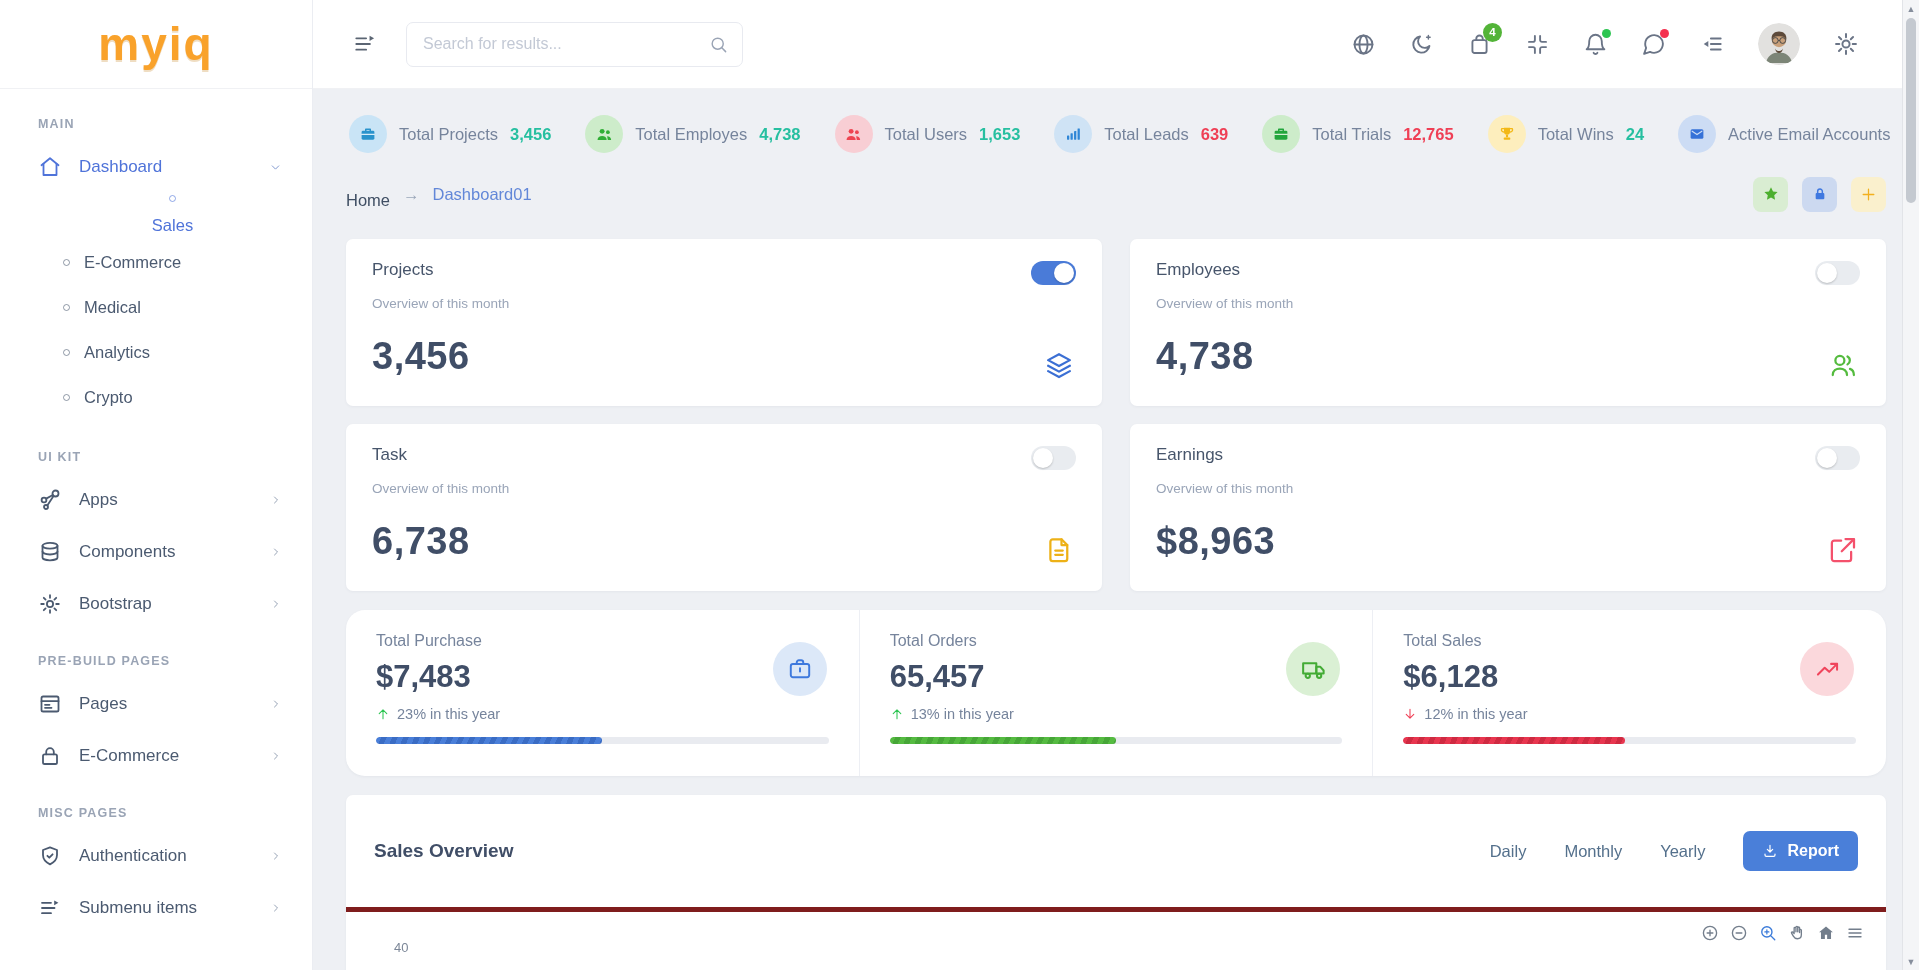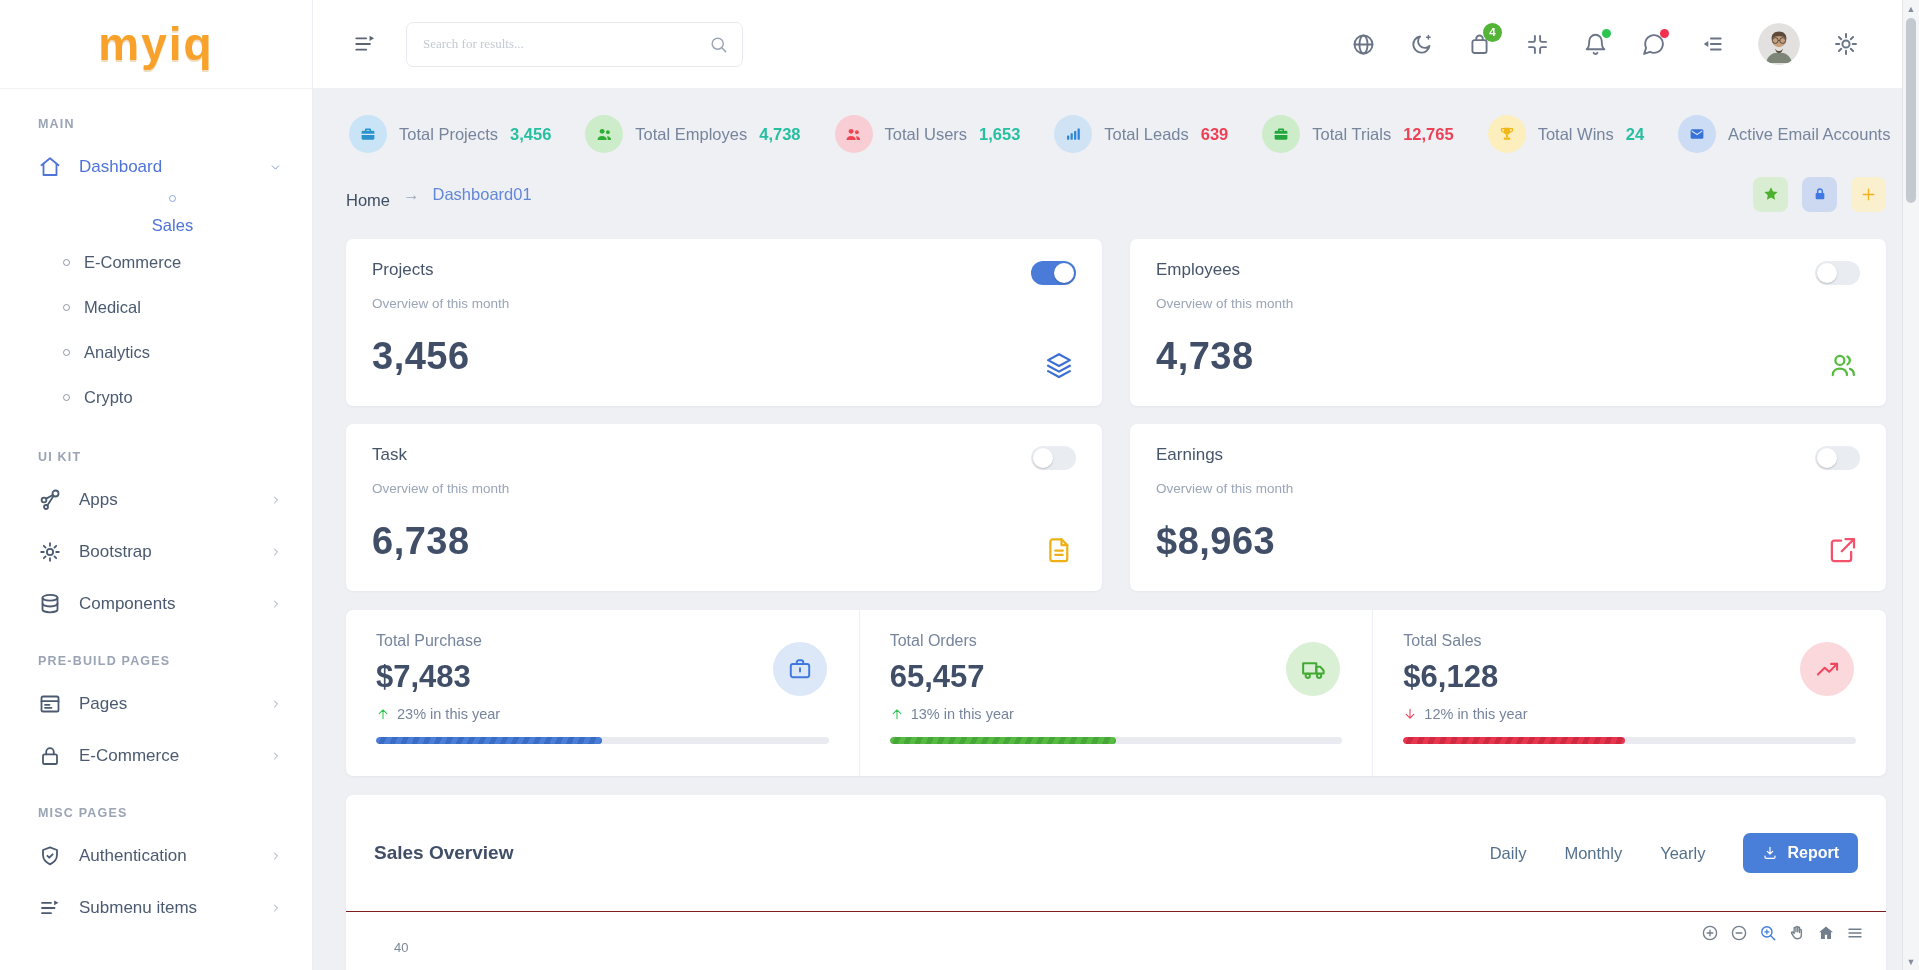--- a/index.html
+++ b/index.html
@@ -27,21 +27,21 @@
   .sub-list { padding:2px 0 6px; }
   .sub-item { display:flex; align-items:center; gap:14px; padding-left:25px; height:45px; font-size:16.5px; color:#4b5a70; cursor:pointer; }
   .sub-item .dot { width:7px; height:7px; border:1.5px solid currentColor; border-radius:50%; opacity:.6; flex-shrink:0; }
   .sub-item.active { color:#4f73d9;flex-direction:column; }
 
   
   .main { flex:1; display:flex; flex-direction:column; min-width:0; }
   .topbar { height:89px; background:#fff; border-bottom:1px solid #f0f1f4; display:flex; align-items:center; padding:0 60px 0 39px; flex-shrink:0; }
   .menu-toggle { color:#5b6573; cursor:pointer; }
   .search-box { margin-left:28px; width:337px; height:45px; border:1px solid #e8eaf0; border-radius:7px; display:flex; align-items:center; padding:0 14px 0 16px; background:#fff; }
-  .search-box input { flex:1; border:0; outline:0; font-size:13px; color:#5b6b84; font-family:Liberation Serif, serif; background:transparent; }
+  .search-box input { flex:1; border:0; outline:0; font-size:16px; color:#5b6b84; font-family:Liberation Sans, sans-serif; background:transparent; }
   .search-box input::placeholder { color:#c3c9d5; }
   .search-ic { color:#9aa4b5; }
   .tb-spacer { flex:1; }
   .tb-icons { display:flex; align-items:center; gap:33px; }
   .tb-btn { color:#6a7486; position:relative; cursor:pointer; }
   .badge { position:absolute; top:-9px; right:-10px; min-width:19px; height:19px; border-radius:50%; background:#53b438; color:#fff; font-size:11.5px; font-weight:bold; display:flex; align-items:center; justify-content:center; }
   .dot-ind { position:absolute; top:-3px; right:-3px; width:9px; height:9px; border-radius:50%; }
   .dot-green { background:#2dc552; } .dot-red { background:#f4304f; }
   .avatar { width:42px; height:42px; border-radius:50%; overflow:hidden; cursor:pointer; flex-shrink:0; }
 
@@ -74,37 +74,37 @@
   .sc-title { font-size:17px; color:#47556b; }
   .sc-sub { font-size:13.5px; color:#9aa5b8; margin-top:16px; }
   .sc-value { font-size:38px; font-weight:600; color:#404e67; margin-top:24px; letter-spacing:.5px; }
   .toggle { position:absolute; top:22px; right:26px; width:45px; height:24px; border-radius:12px; cursor:pointer; }
   .toggle .knob { position:absolute; top:2px; width:20px; height:20px; border-radius:50%; background:#fff; box-shadow:0 1px 2px rgba(0,0,0,.2); }
   .toggle.on { background:#4a7bd8; } .toggle.on .knob { right:2px; }
   .toggle.off { background:#e9ecf0; } .toggle.off .knob { left:2px; }
   .sc-icon { position:absolute; right:28px; bottom:26px; }
   .col-blue { color:#3b6fd4; } .col-green { color:#54bb3e; } .col-yellow { color:#edb117; } .col-red { color:#f4516c; }
 
-  .kpi-card { background:#fff; border-radius:7px; margin-top:19px; height:166px; display:flex; box-shadow:0 1px 3px rgba(40,50,80,.05); }
+  .kpi-card { background:#fff; border-radius:19px; margin-top:19px; height:166px; display:flex; box-shadow:0 1px 3px rgba(40,50,80,.05); }
   .kpi { flex:1; padding:22px 30px 0; position:relative; min-width:0; }
   .kpi + .kpi { border-left:1px solid #edeff4; }
   .kpi-title { font-size:16px; color:#76849c; }
   .kpi-value { font-size:31px; font-weight:600; color:#404e67; margin-top:9px; }
   .kpi-change { font-size:14.5px; color:#76849c; margin-top:11px; display:flex; align-items:center; gap:7px; }
   .kpi-icon { position:absolute; right:32px; top:32px; width:54px; height:54px; border-radius:50%; display:flex; align-items:center; justify-content:center; }
   .kc-blue { background:#dce8f8; color:#3e79dd; } .kc-green { background:#daf0d4; color:#43ab35; } .kc-pink { background:#fbd8dc; color:#f0455c; }
   .kpi-bar { margin-top:15px; height:7px; border-radius:4px; background:#e9ebf0; overflow:hidden; }
   .kpi-fill { height:100%; border-radius:4px; }
   .fill-blue { background:repeating-linear-gradient(115deg,#4a7fd9 0 5px,#3a6cc4 5px 10px); }
   .fill-green { background:repeating-linear-gradient(115deg,#55bb41 0 5px,#46a637 5px 10px); }
   .fill-red { background:repeating-linear-gradient(115deg,#e8364f 0 5px,#cf2a41 5px 10px); }
   .arr-up { color:#2dc552; } .arr-down { color:#ef3f55; }
 
   .sales-card { background:#fff; border-radius:7px 7px 0 0; margin-top:19px; height:240px; box-shadow:0 1px 3px rgba(40,50,80,.05); }
-  .so-head { height:117px; display:flex; align-items:center; padding:0 28px; border-bottom:1px solid #7f1d1d; }
+  .so-head { height:117px; display:flex; align-items:center; padding:0 28px; border-bottom:5px solid #7f1d1d; }
   .so-title { font-size:19px; font-weight:600; color:#404e67; }
   .so-right { margin-left:auto; display:flex; align-items:center; gap:38px; }
   .so-filter { font-size:16.5px; color:#54708c; cursor:pointer; }
   .report-btn { display:flex; align-items:center; gap:9px; background:#4a7fd9; color:#fff; font-size:16px; font-weight:bold; padding:11px 19px; border-radius:7px; cursor:pointer; }
   .chart-area { position:relative; height:122px; }
   .modebar { position:absolute; top:12px; right:22px; display:flex; align-items:center; gap:11px; color:#737e8c; }
   .mb-btn { cursor:pointer; }
   .mb-active { color:#3a7ad9; }
   .axis-label { position:absolute; left:48px; top:28px; font-size:13px; color:#7c8798; }
 
@@ -177,42 +177,42 @@
         <span class="lbl">Apps</span>
         <span class="ic chev">
             <svg width="12" height="12" viewBox="0 0 24 24" stroke-width="2.4">
               <path d="M9 6l6 6-6 6"></path>
             </svg>
           </span>
       </div>
 
       <div class="nav-item">
         <span class="ic">
-            <svg width="24" height="24" viewBox="0 0 24 24" stroke-width="2.2">
-              <circle cx="12" cy="12" r="3.1"></circle>
-              <path d="M12 3.2v2.6M12 18.2v2.6M3.2 12h2.6M18.2 12h2.6M5.8 5.8l1.8 1.8M16.4 16.4l1.8 1.8M18.2 5.8l-1.8 1.8M7.6 16.4l-1.8 1.8"></path>
-            </svg>
-          </span>
-        <span class="lbl">Bootstrap</span>
-        <span class="ic chev">
-            <svg width="12" height="12" viewBox="0 0 24 24" stroke-width="2.4">
-              <path d="M9 6l6 6-6 6"></path>
-            </svg>
-          </span>
-      </div>
-
-      <div class="nav-item">
-        <span class="ic">
             <svg width="24" height="24" viewBox="0 0 24 24">
               <ellipse cx="12" cy="5.8" rx="7.5" ry="2.9"></ellipse>
               <path d="M4.5 5.8v5.8c0 1.6 3.4 2.9 7.5 2.9s7.5-1.3 7.5-2.9V5.8"></path>
               <path d="M4.5 11.6v5.8c0 1.6 3.4 2.9 7.5 2.9s7.5-1.3 7.5-2.9v-5.8"></path>
             </svg>
           </span>
         <span class="lbl">Components</span>
+        <span class="ic chev">
+            <svg width="12" height="12" viewBox="0 0 24 24" stroke-width="2.4">
+              <path d="M9 6l6 6-6 6"></path>
+            </svg>
+          </span>
+      </div>
+
+      <div class="nav-item">
+        <span class="ic">
+            <svg width="24" height="24" viewBox="0 0 24 24" stroke-width="2.2">
+              <circle cx="12" cy="12" r="3.1"></circle>
+              <path d="M12 3.2v2.6M12 18.2v2.6M3.2 12h2.6M18.2 12h2.6M5.8 5.8l1.8 1.8M16.4 16.4l1.8 1.8M18.2 5.8l-1.8 1.8M7.6 16.4l-1.8 1.8"></path>
+            </svg>
+          </span>
+        <span class="lbl">Bootstrap</span>
         <span class="ic chev">
             <svg width="12" height="12" viewBox="0 0 24 24" stroke-width="2.4">
               <path d="M9 6l6 6-6 6"></path>
             </svg>
           </span>
       </div>
 
       <div class="sec-title">PRE-BUILD PAGES</div>
 
       <div class="nav-item">

